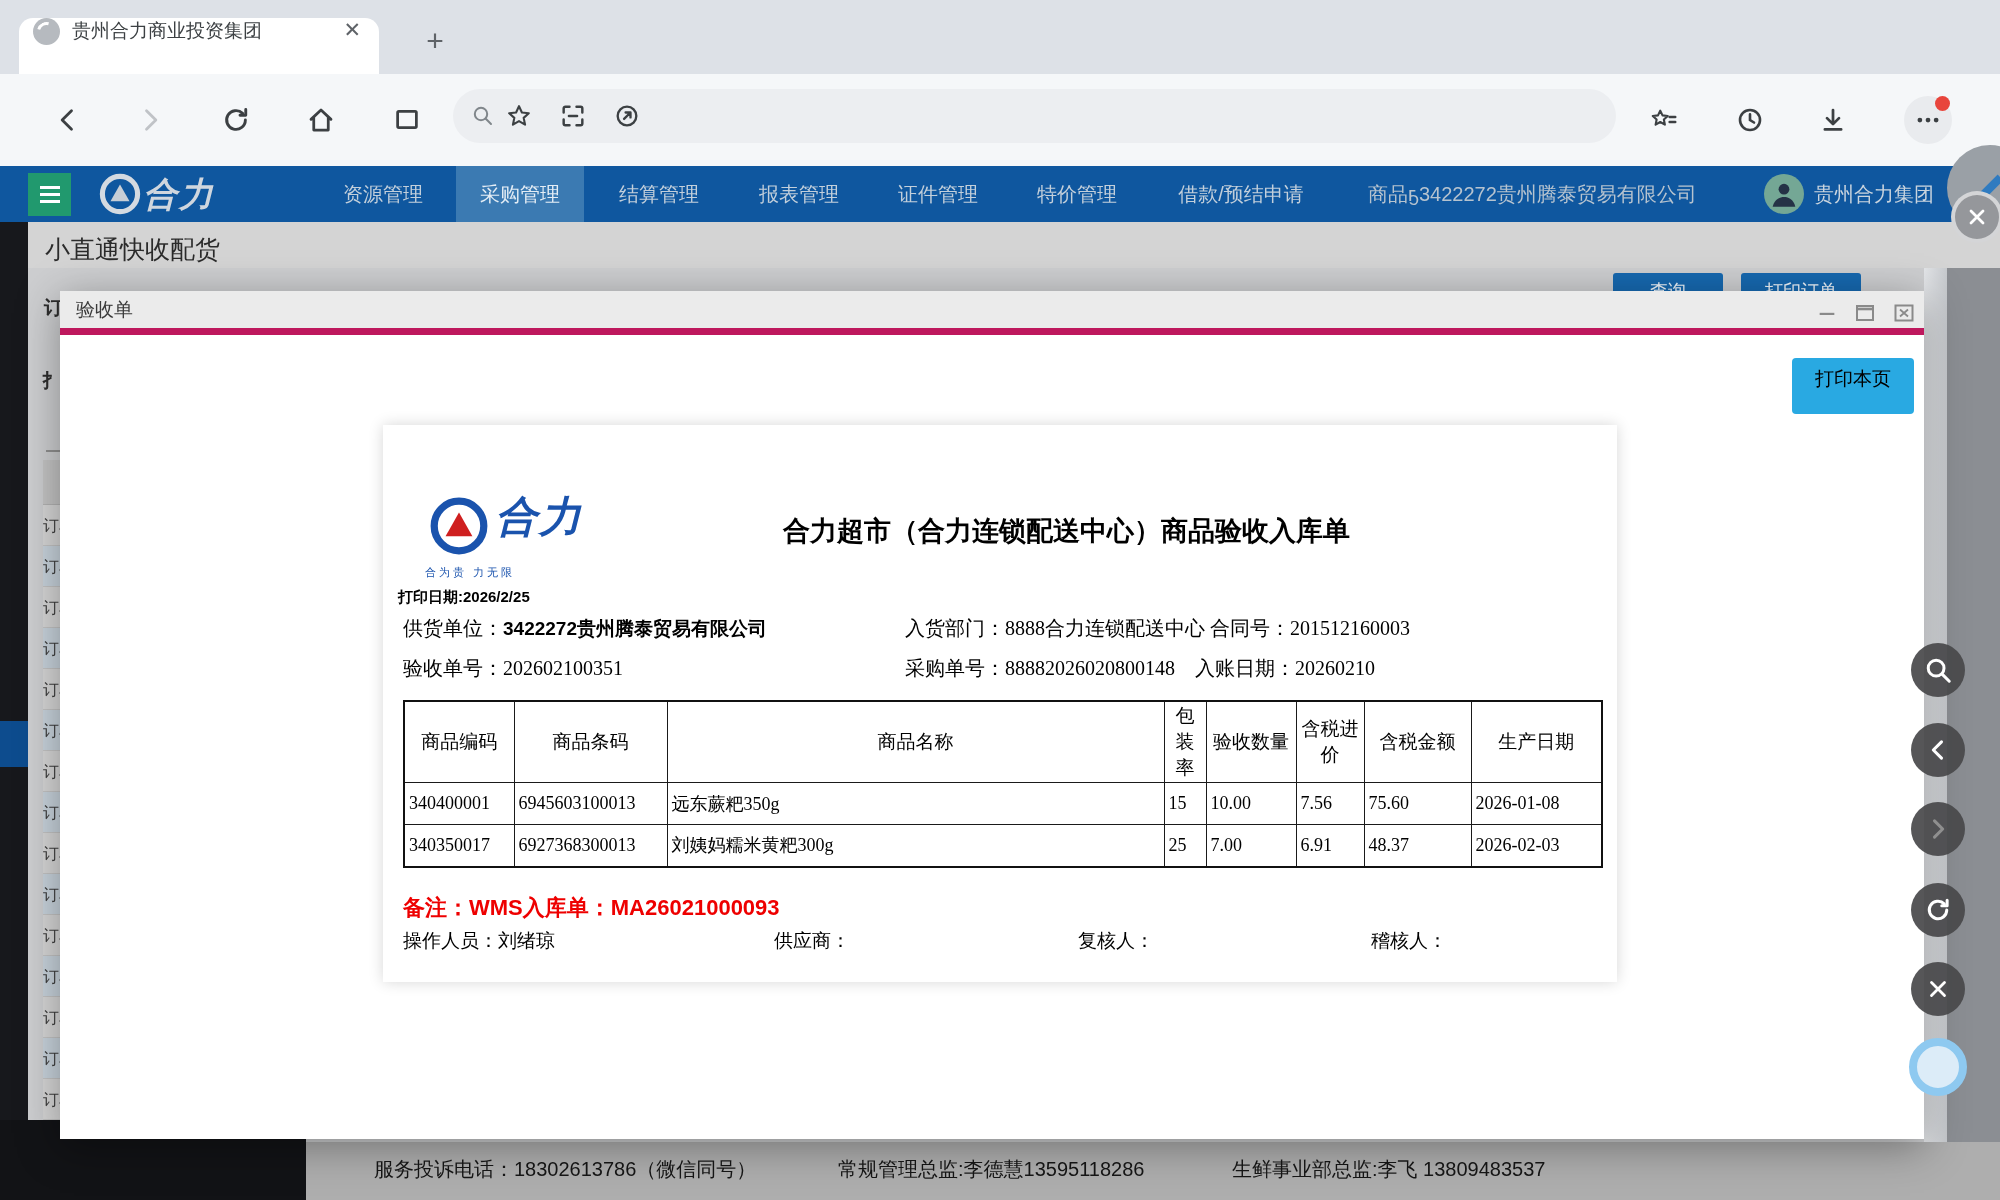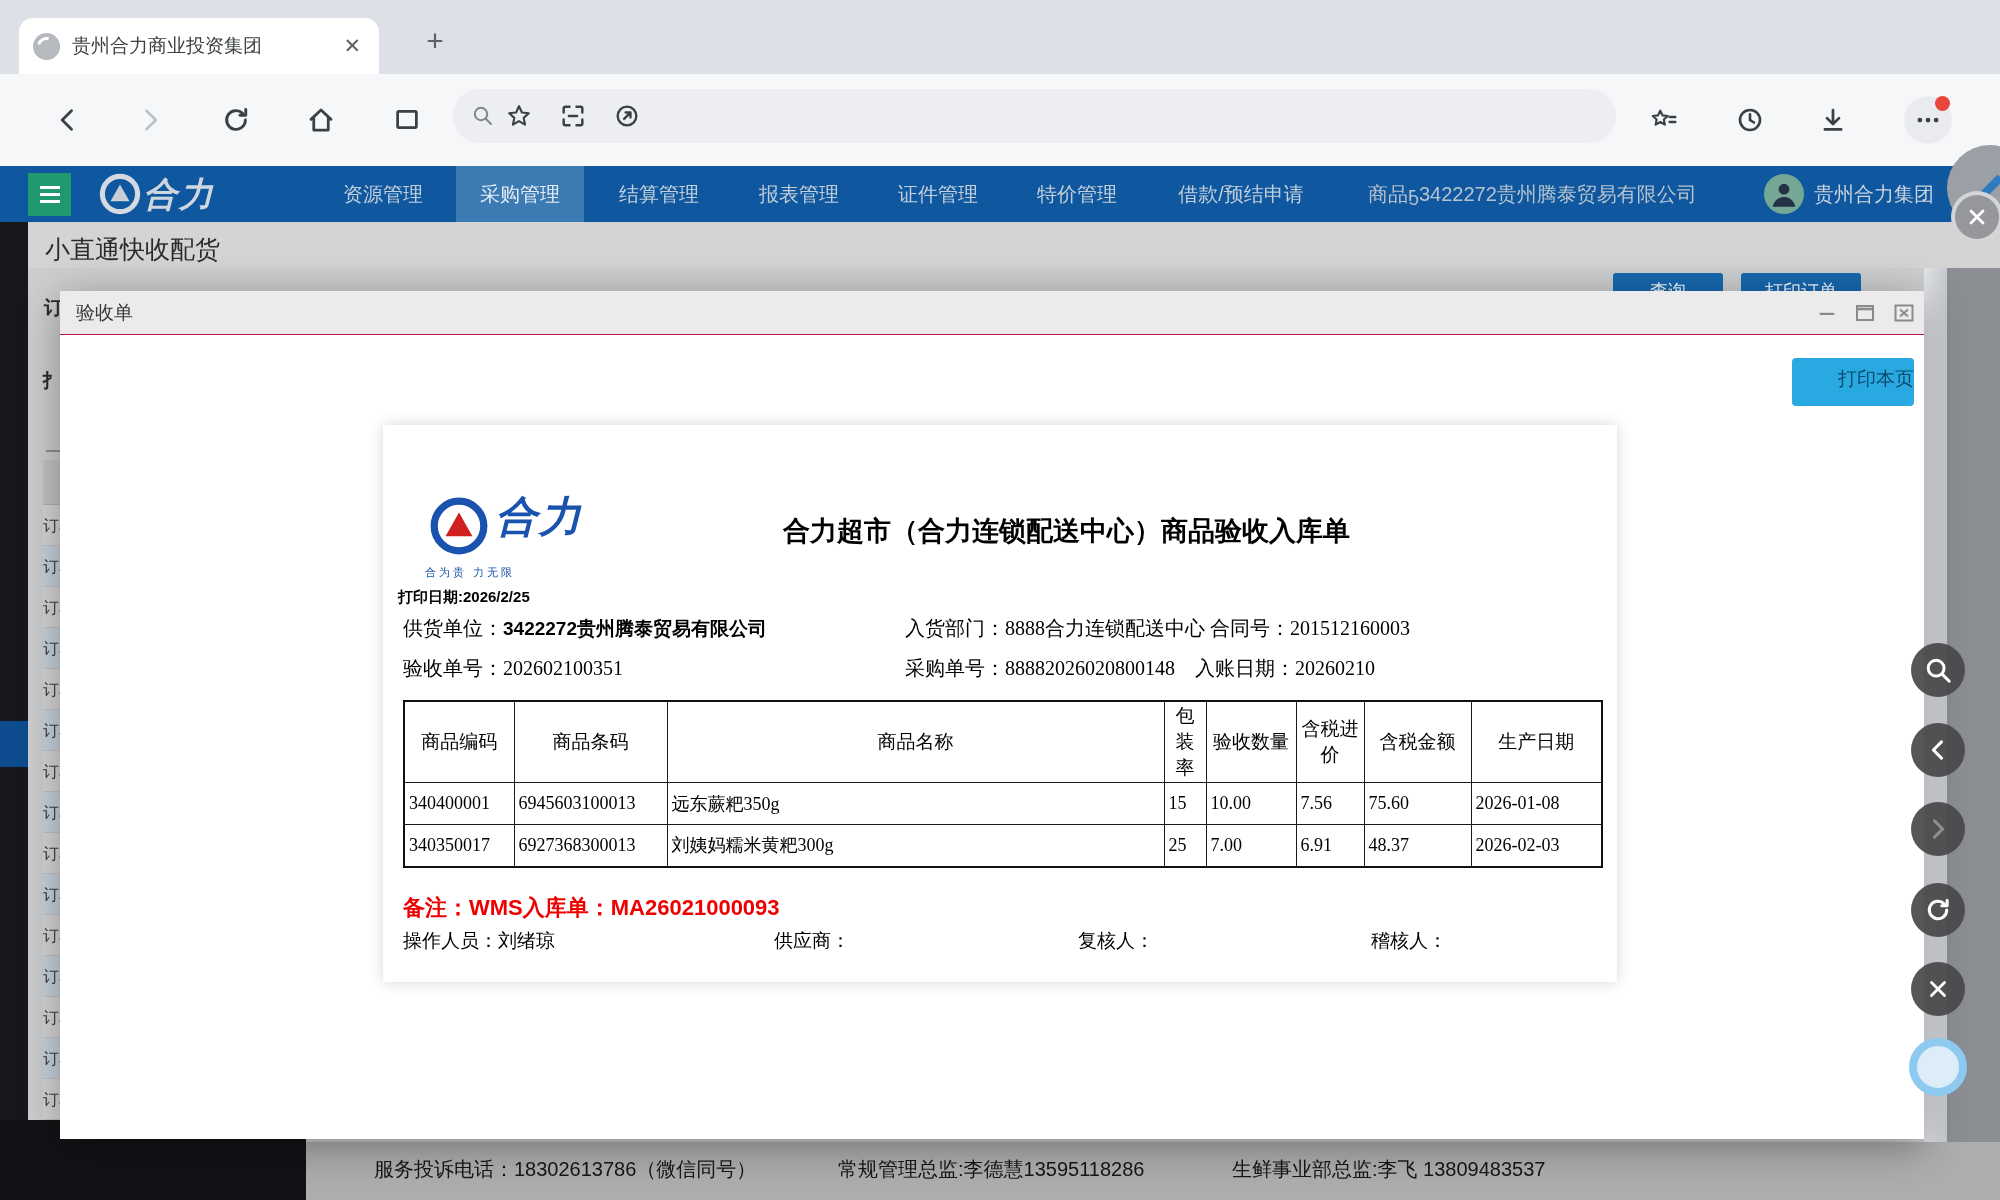--- a/index.html
+++ b/index.html
@@ -3,21 +3,21 @@
 <meta charset="utf-8">
 <style>
   *{box-sizing:border-box;margin:0;padding:0}
   html,body{width:2000px;height:1200px;overflow:hidden}
   body{font-family:"Liberation Sans",sans-serif}
   #app{position:relative;width:2000px;height:1200px;background:#cdced0;overflow:hidden}
   .abs{position:absolute}
 
   
   .tabstrip{left:0;top:0;width:2000px;height:74px;background:#dde1e7}
-  .tab{left:19px;top:18px;width:360px;height:56px;background:#fff;border-radius:14px 14px 0 0;display:flex;align-items:center;padding:0 14px;gap:12px}
+  .tab{left:19px;top:18px;width:360px;height:56px;background:#fff;border-radius:14px 14px 0 0;display:flex;align-items:flex-start;padding:0 14px;gap:12px}
   .favicon{width:27px;height:27px;border-radius:50%;background:#b6babf;position:relative;flex:none}
   .favicon::after{content:"";position:absolute;left:4px;top:4px;width:13px;height:13px;border:3px solid transparent;border-top-color:#fff;border-radius:50%;transform:rotate(-30deg)}
   .tab-title{font-size:19px;color:#3c4043;white-space:nowrap;overflow:hidden;flex:1}
   .tab-close{font-size:21px;color:#5f6368;padding:0 4px;cursor:pointer}
   .newtab{left:415px;top:22px;font-size:30px;color:#5f6368;width:40px;height:40px;text-align:center;line-height:38px}
   .toolbar{left:0;top:74px;width:2000px;height:92px;background:#f5f7f9;display:flex;align-items:center}
   .tb-icon{position:absolute;top:96px;width:48px;height:48px;display:flex;align-items:center;justify-content:center;border-radius:50%}
   .urlbar{left:453px;top:89px;width:1163px;height:54px;background:#eceef1;border-radius:27px;display:flex;align-items:center;padding:0 18px;gap:10px}
   .url-text{font-size:20px;color:#202124;flex:1;white-space:nowrap;overflow:hidden}
   .menu-bg{background:#e9ebee}
@@ -49,24 +49,24 @@
   .frag-dash{left:46px;top:450px;width:22px;height:2px;background:#8f8f8f}
   .bgbtn{position:absolute;top:273px;height:40px;background:#1668af;color:#eef4fa;font-size:18px;text-align:center;line-height:36px;border-radius:3px;white-space:nowrap;overflow:hidden}
   .black-bottom{left:0;top:1120px;width:306px;height:80px;background:#121316}
   .footer-bar{left:306px;top:1142px;width:1694px;height:58px;background:#aeaeae}
   .footer-item{position:absolute;top:14px;font-size:20px;color:#161616;white-space:nowrap}
   .right-strip{left:1924px;top:268px;width:76px;height:932px;background:#8b8e93}
   .right-track{left:1924px;top:268px;width:23px;height:932px;background:linear-gradient(90deg,#e3e5e8,#c6c9cd)}
 
   
   .modal{left:60px;top:291px;width:1864px;height:848px;background:#fff;box-shadow:0 8px 40px rgba(0,0,0,.35)}
-  .modal-header{position:absolute;left:0;top:0;width:100%;height:44px;background:#ebebeb;border-bottom:1px solid #be185d;display:flex;align-items:center}
+  .modal-header{position:absolute;left:0;top:0;width:100%;height:44px;background:#ebebeb;border-bottom:7px solid #be185d;display:flex;align-items:center}
   .modal-title{margin-left:16px;font-size:19px;color:#3a3a3a}
   .win-controls{position:absolute;right:8px;top:0;height:44px;display:flex;align-items:center;gap:15px}
-  .print-page-btn{position:absolute;left:1732px;top:67px;width:122px;height:48px;background:#29a9e2;color:#0c4a6e;font-size:19px;border:none;border-radius:4px;text-align:right;line-height:42px}
+  .print-page-btn{position:absolute;left:1732px;top:67px;width:122px;height:56px;background:#29a9e2;color:#000000;font-size:19px;border:none;border-radius:4px;text-align:center;line-height:42px}
 
   
   .sheet{position:absolute;left:323px;top:134px;width:1234px;height:557px;background:#fff;box-shadow:0 0 14px rgba(0,0,0,.16)}
   .logo-emblem{left:45px;top:70px}
   .logo-cn{left:112px;top:64px;font-size:42px;font-weight:bold;font-style:italic;color:#1a53ad;letter-spacing:2px}
   .logo-tag{left:42px;top:140px;width:140px;font-size:11px;font-weight:normal;color:#1a53ad;letter-spacing:3px;white-space:nowrap}
   .doc-title{left:400px;top:88px;font-size:27px;font-weight:bold;color:#000;white-space:nowrap}
   .print-date{left:15px;top:163px;font-size:15px;font-weight:bold;color:#000}
   .info{font-family:"Liberation Serif",serif;font-size:20px;color:#000;white-space:nowrap}
   .info b{font-family:"Liberation Sans",sans-serif;font-size:19px}

